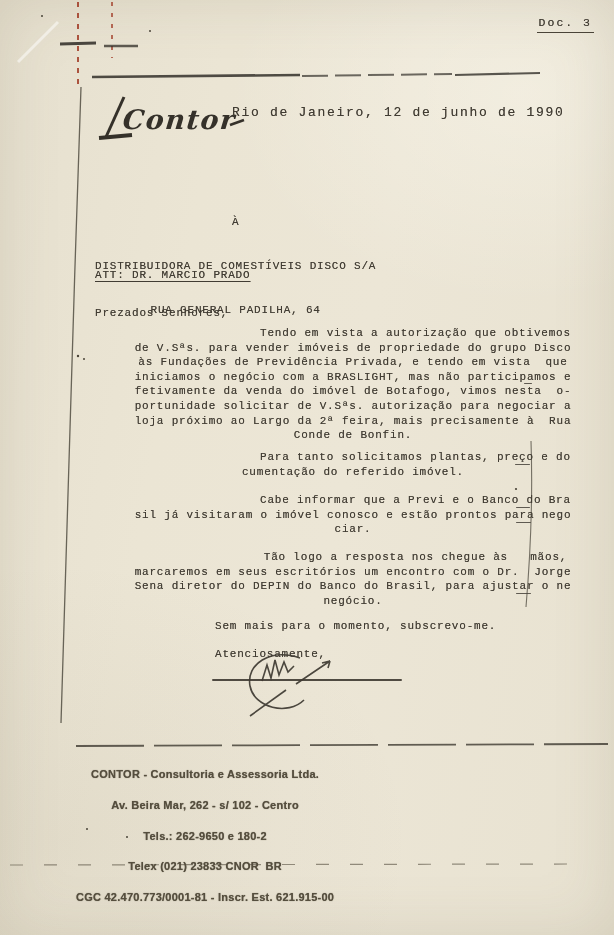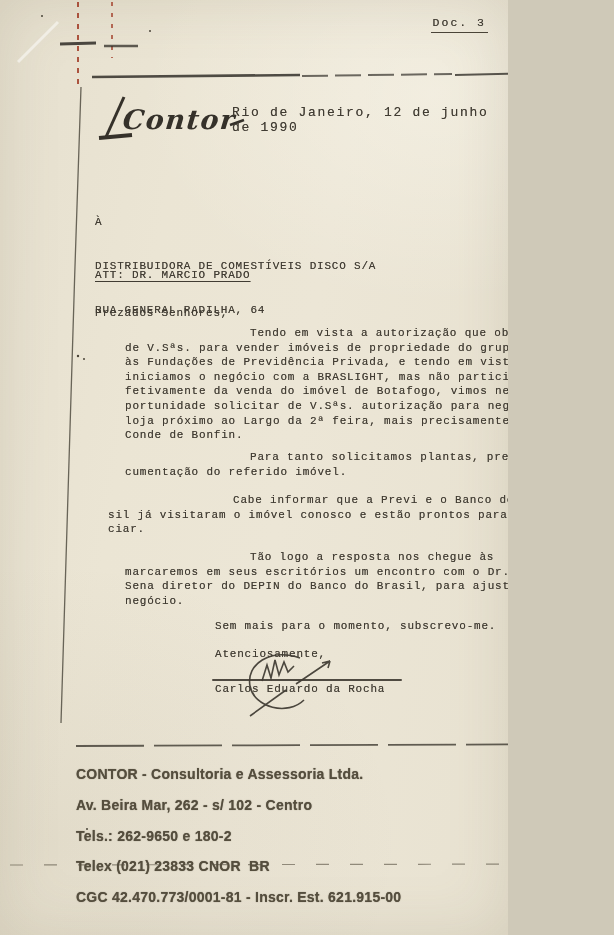--- a/index.html
+++ b/index.html
@@ -1,26 +1,27 @@
 <!DOCTYPE html>
 <html><head>
 <meta charset="utf-8">
 <style>
   html,body{margin:0;padding:0;background:#cfc9b8;}
   .page{
     position:relative;
-    width:508px;height:935px;
+    width:614px;height:935px;
     background:
       radial-gradient(420px 300px at 85% 10%, rgba(255,253,244,.35), rgba(255,253,244,0) 70%),
       radial-gradient(500px 400px at 10% 90%, rgba(120,108,80,.08), rgba(120,108,80,0) 70%),
       linear-gradient(100deg, #e6e0cf 0%, #ebe5d4 30%, #ece6d6 55%, #e8e2d1 100%);
     box-shadow: inset 0 0 60px rgba(130,118,90,.18);
     overflow:hidden;
     font-family:"Liberation Mono","DejaVu Sans Mono",monospace;
     color:#413c33;
+    text-align:center;
   }
   .typed{
     position:absolute;
     font-size:11px;
     letter-spacing:.8px;
     line-height:14.6px;
     white-space:pre-wrap;
     color:#413c33;
     text-shadow:0 0 .5px rgba(65,60,51,.65);
   }
@@ -31,33 +32,33 @@
     font-size:11.5px;letter-spacing:2px;
     border-bottom:1.6px solid #4a4438;padding:0 2px 3px 2px;
     text-shadow:0 0 .5px rgba(65,60,51,.65);
   }
   .date-line{left:232px;top:106px;letter-spacing:1.7px;font-size:13px;}
   .recipient{left:95px;top:186px;}
   .attention{left:95px;top:268px;text-decoration:underline;}
   .salutation{left:95px;top:306px;}
   .p1{left:95px;top:326px;}
   .p2{left:95px;top:450px;}
-  .p3{left:78px;top:493px;}
+  .p3{left:95px;top:493px;}
   .p4{left:95px;top:550px;}
   .closing{left:215px;top:619px;}
   .valediction{left:215px;top:647px;}
   .sig-rule{
     position:absolute;left:212px;top:679px;width:190px;height:1.8px;
     background:#3e3931;border-radius:1px;opacity:.9;
   }
   .sig-name{left:215px;top:682px;}
   .footer{
     position:absolute;left:76px;top:749px;
     font-family:"Liberation Sans","DejaVu Sans",sans-serif;
-    font-size:14px;font-weight:700;line-height:10.2px;
+    font-size:11px;font-weight:700;line-height:10.2px;
     color:#554e3e;letter-spacing:.25px;
     text-shadow:0 0 .9px rgba(85,78,62,.85);
     white-space:pre;
   }
   .underline-mark{
     position:absolute;height:1.4px;background:#47423a;opacity:.85;border-radius:1px;
   }
   .overlay{position:absolute;left:0;top:0;pointer-events:none;}
   .logo{position:absolute;left:92px;top:92px;}
   .logo text{
@@ -141,21 +142,20 @@
   <div class="underline-mark" style="left:524px;top:383px;width:8px;"></div>
   <div class="underline-mark" style="left:515px;top:464px;width:15px;"></div>
   <div class="underline-mark" style="left:516px;top:507px;width:14px;"></div>
   <div class="underline-mark" style="left:516px;top:522px;width:15px;"></div>
   <div class="underline-mark" style="left:516px;top:593px;width:15px;"></div>
 
   <div class="typed closing">Sem mais para o momento, subscrevo-me.</div>
   <div class="typed valediction">Atenciosamente,</div>
 
   <div class="sig-rule"></div>
-  <div class="typed sig-name">Carlos Eduardo da Rocha</div>
 
   <div class="footer">
     <div>CONTOR - Consultoria e Assessoria Ltda.</div>
     <div>Av. Beira Mar, 262 - s/ 102 - Centro</div>
     <div>Tels.: 262-9650 e 180-2</div>
     <div>Telex (021) 23833 CNOR  BR</div>
     <div>CGC 42.470.773/0001-81 - Inscr. Est. 621.915-00</div>
   </div>
 
 </div>

